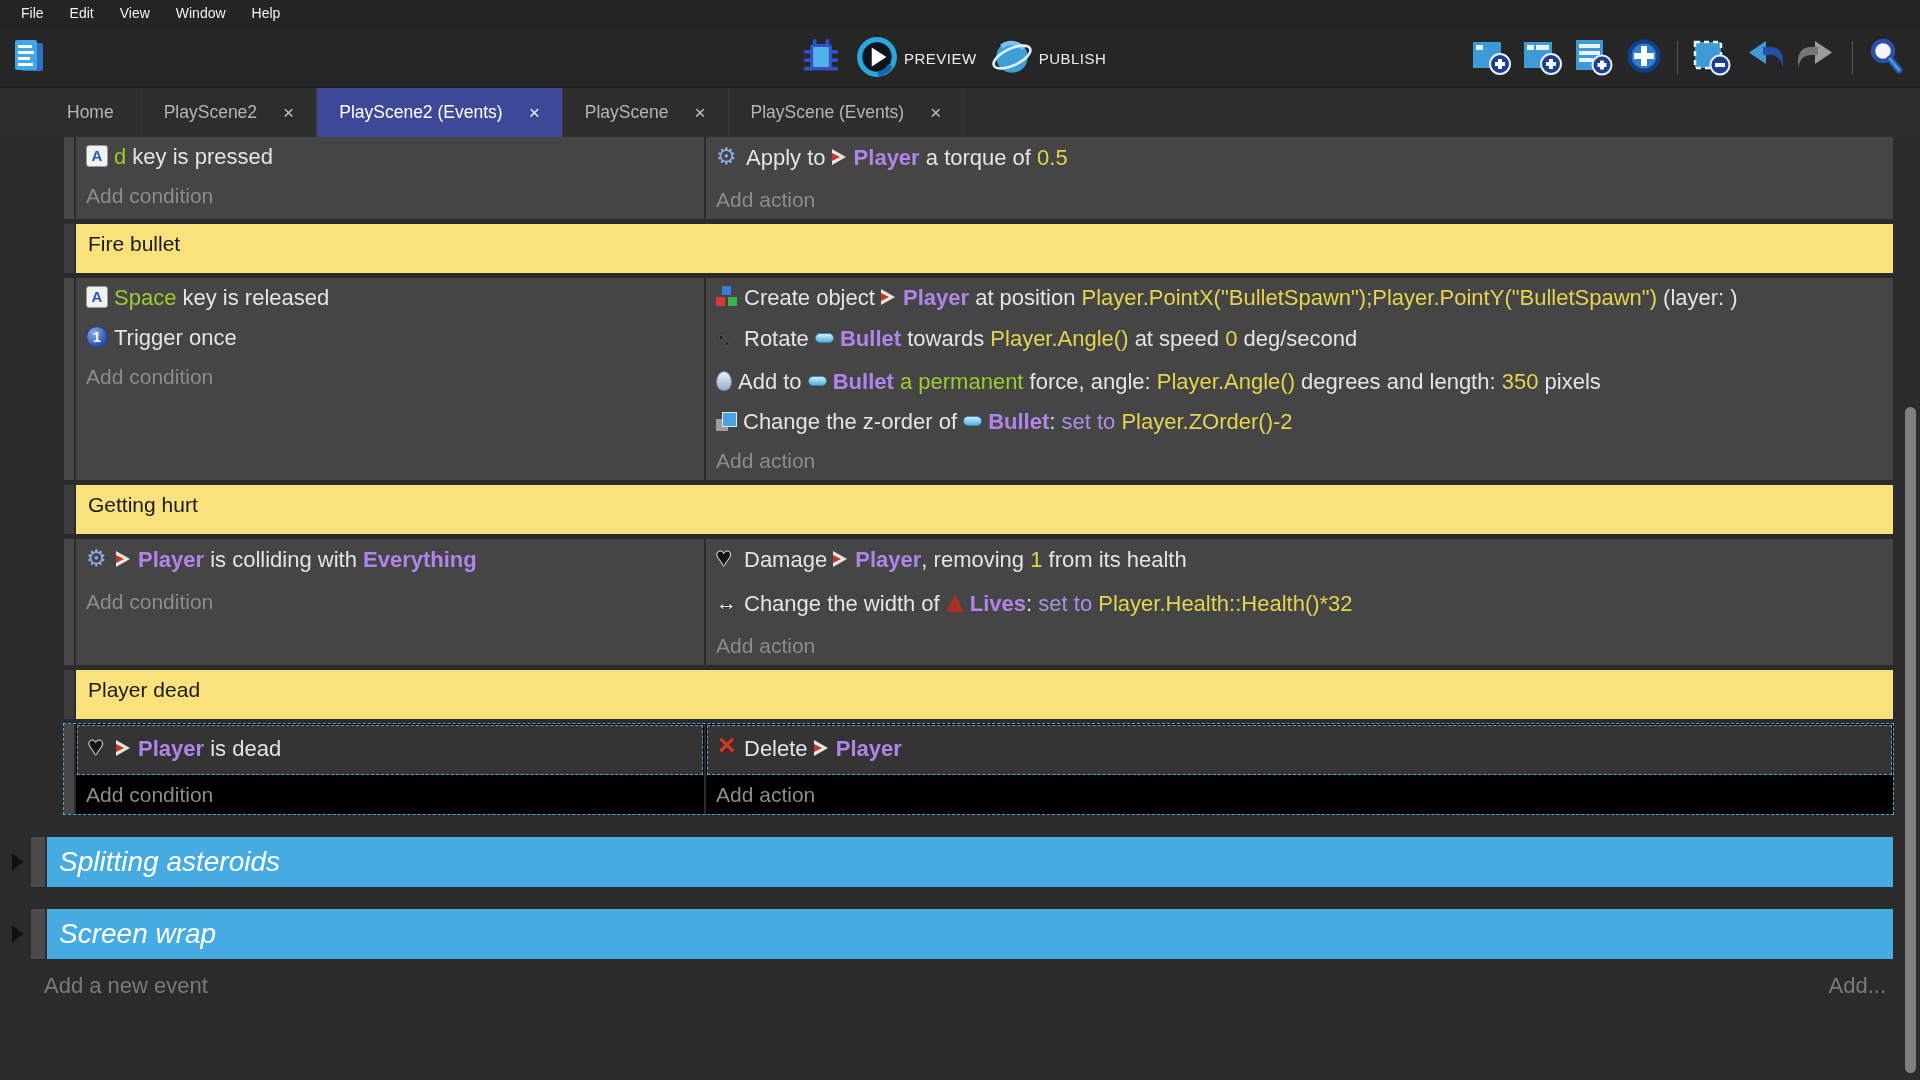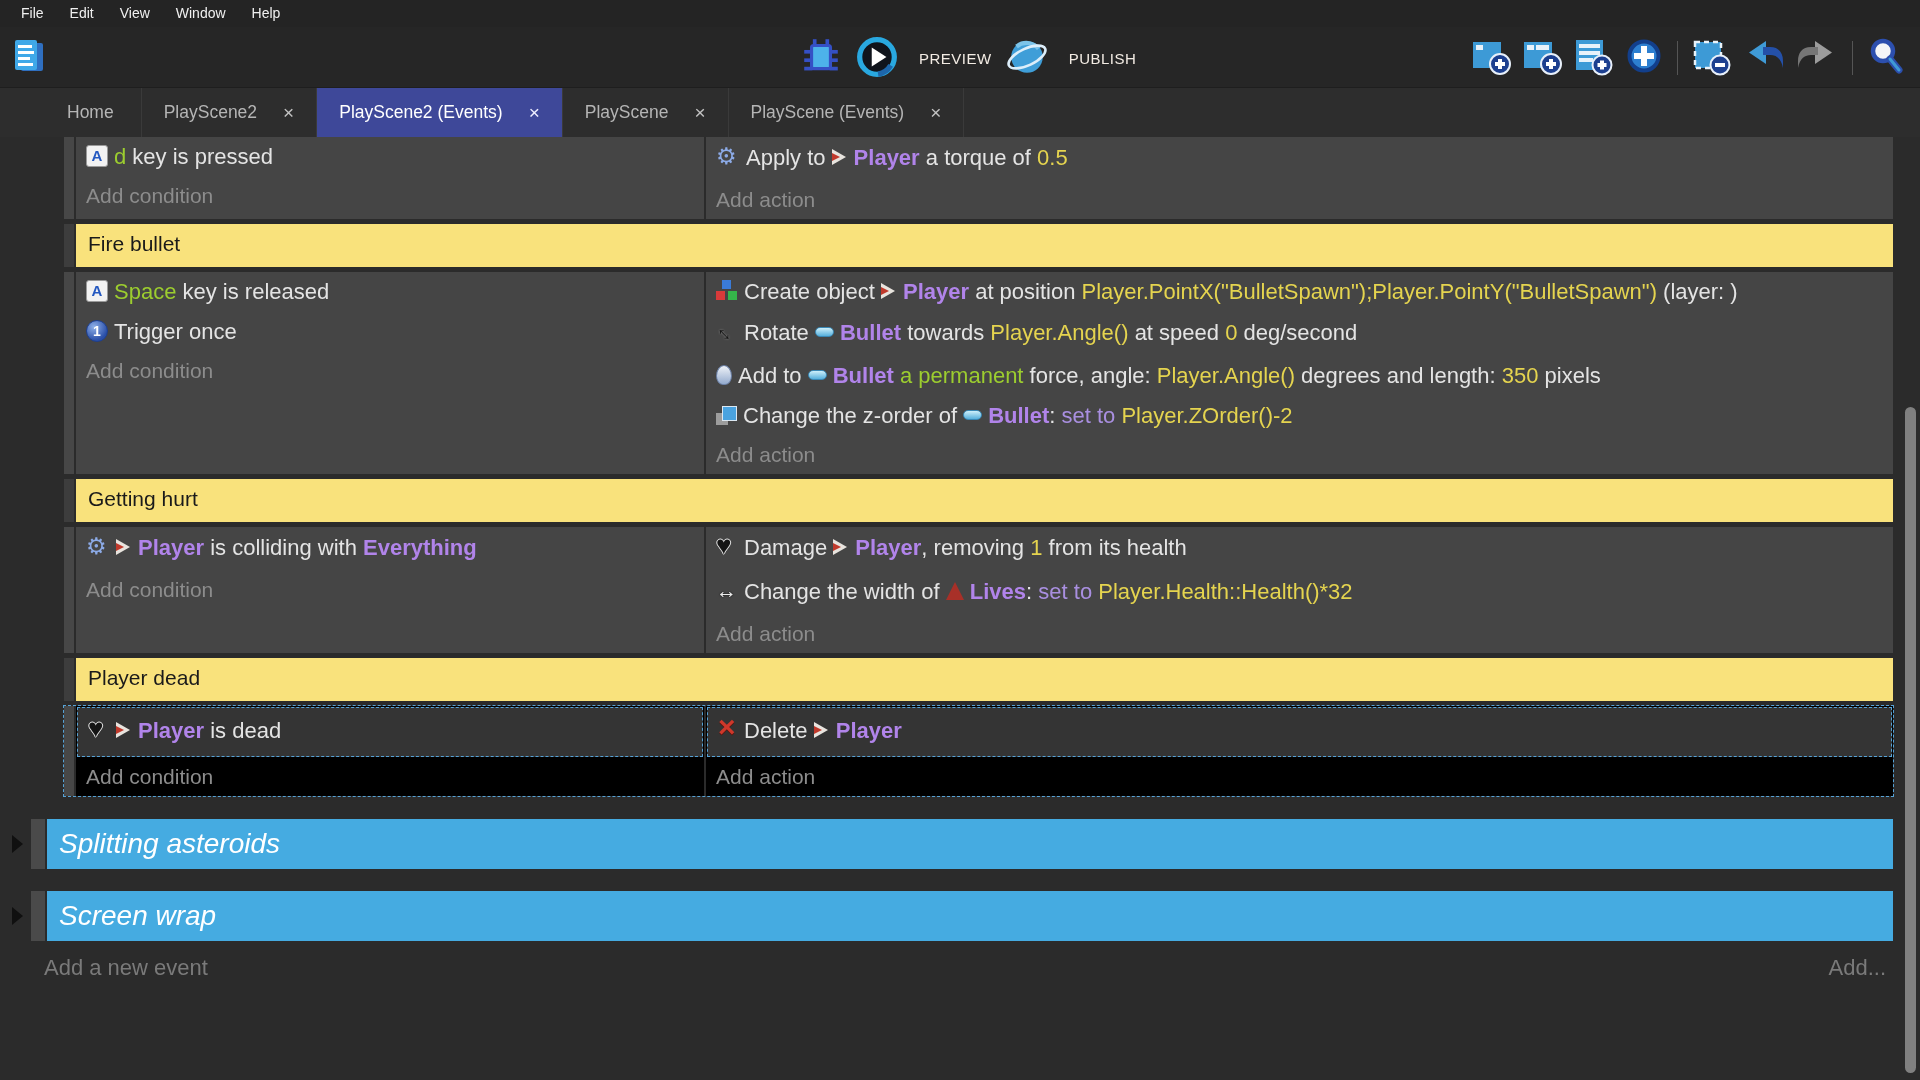--- a/index.html
+++ b/index.html
@@ -9,21 +9,21 @@
   .app { width:1920px; height:1080px; display:flex; flex-direction:column; position:relative; }
 
   
   .menubar { height:27px; background:#242424; display:flex; align-items:center; padding-left:8px; flex:0 0 auto;}
   .menu-item { color:#f0f0f0; font-size:14px; padding:0 13px; line-height:27px; cursor:default; }
 
   
   .toolbar { height:61px; background:#262626; border-bottom:1px solid #1e1e1e; display:flex; align-items:center; flex:0 0 auto; position:relative; }
   .tool-left { position:absolute; left:12px; top:10px; }
   .tool-center { position:absolute; left:800px; top:8px; display:flex; align-items:center; gap:14px; }
-  .tool-btn { display:flex; align-items:center; gap:21px; background:none; border:none; cursor:pointer; }
+  .tool-btn { display:flex; align-items:center; gap:6px; background:none; border:none; cursor:pointer; }
   .tool-label { color:#f3ece4; font-size:15px; letter-spacing:0.5px; }
   .tool-right { position:absolute; right:14px; top:9px; display:flex; align-items:center; gap:9px; }
   .tool-icon-btn { background:none; border:none; padding:0; cursor:pointer; display:block; }
   .tool-sep { width:1px; height:34px; background:#555; margin:0 4px; }
 
   
   .tabbar { height:49px; background:#2d2d2d; display:flex; align-items:stretch; flex:0 0 auto;padding-left:40px; }
   .tab { display:flex; align-items:center; gap:26px; padding:0 22px; font-size:17.5px; color:#b5b5b5;
          border-right:1px solid #3a3a3a; cursor:pointer; }
   .tab.first { padding:0 27px; }
@@ -44,21 +44,21 @@
 
   .s-w { color:#e4e4e4; }
   .s-g { color:#9ccd2f; }
   .s-p { color:#b184ea; font-weight:bold; }
   .s-y { color:#e5d44f; }
   .s-v { color:#a98fe0; }
 
   
   .comment-row { display:flex; align-items:stretch; margin:0 27px 5px 64px; }
   .comment-grip { width:12px; background:#3d3d3d; border-right:2px solid #2b2b2b; }
-  .comment { flex:1; background:#f9e27c; color:#1a1a1a; font-size:21px; padding:8px 12px 0 12px; height:43px; }
+  .comment { flex:1; background:#f9e27c; color:#1a1a1a; font-size:21px; padding:8px 12px 0 12px; height:49px; }
 
   
   .event.selected { outline:1px dashed #56a2d6; outline-offset:0; }
   .event.selected .line-box { border:1px dashed #56a2d6; background:#343434; margin:1px; }
   .event.selected .line { line-height:44px; }
   .event.selected .col { background:#000000; }
 
   
   .group-row { display:flex; align-items:stretch; margin:0 27px 0 12px; height:50px;font-style:italic; }
   .tri { width:0; height:0; border-top:9px solid transparent; border-bottom:9px solid transparent;

